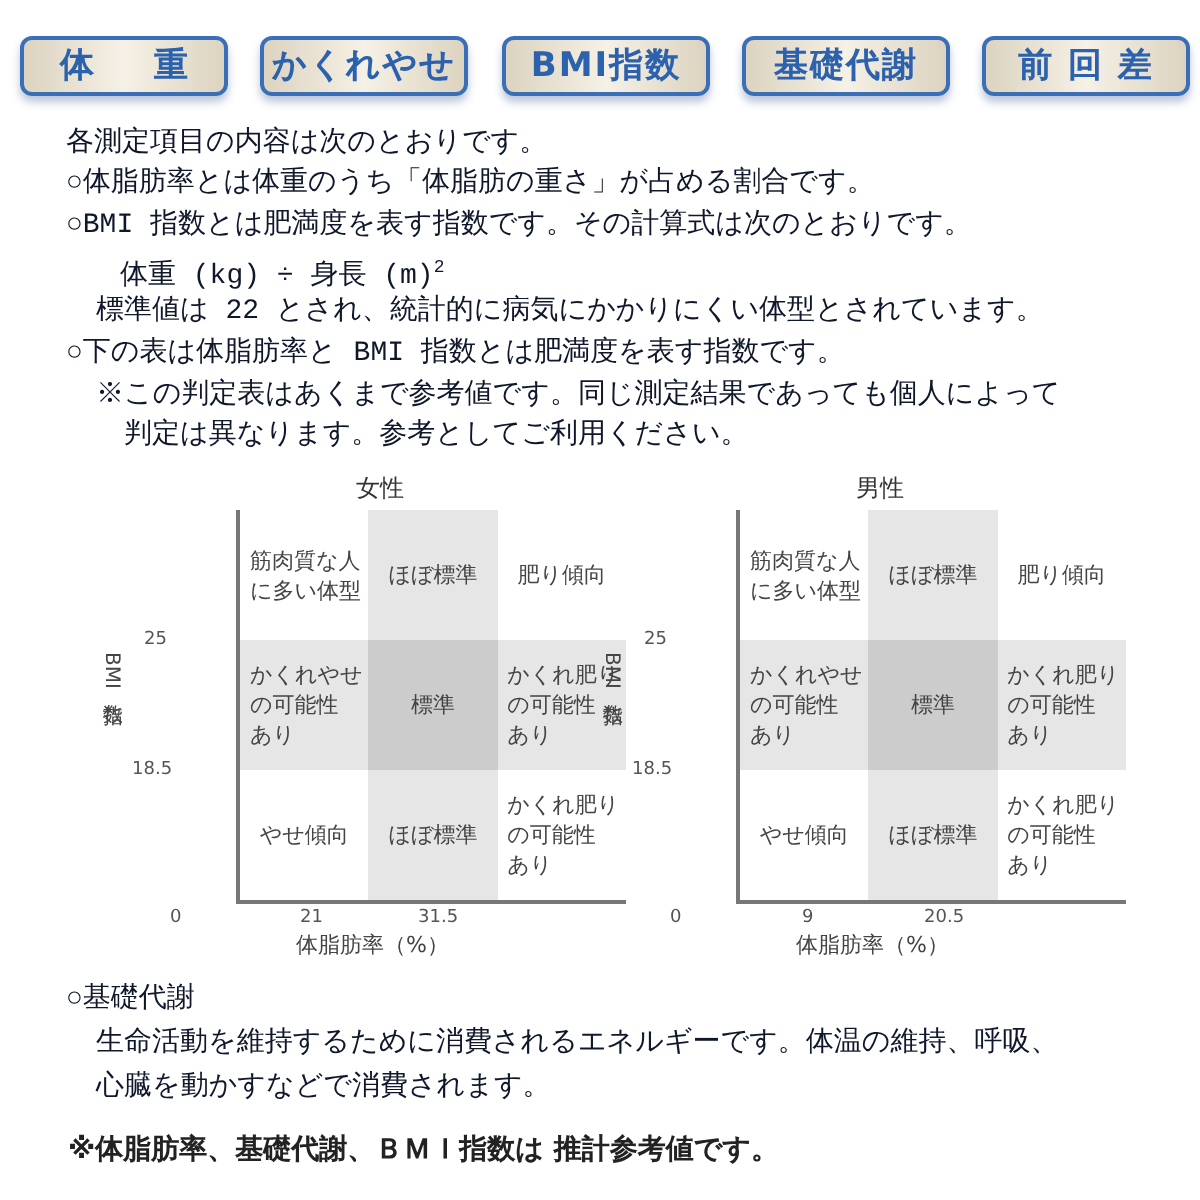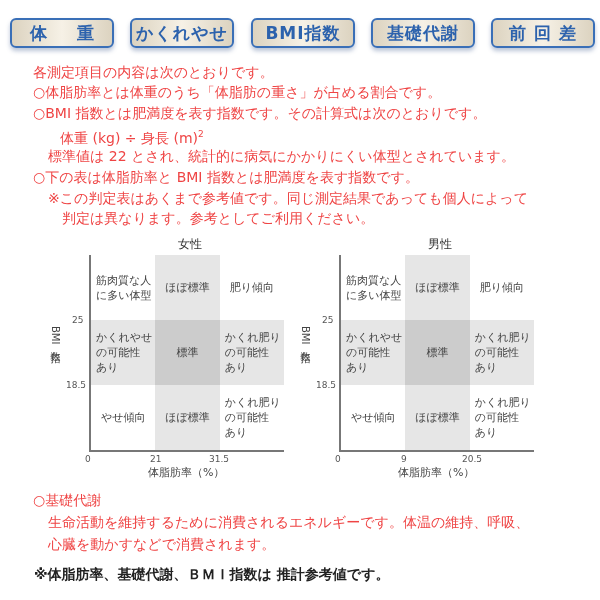--- a/index.html
+++ b/index.html
@@ -6,25 +6,25 @@
   body { width:600px; height:600px; position:relative; overflow:hidden;
          font-family:"DejaVu Sans", "Liberation Sans", sans-serif; color:#333; }
   .tabs { position:absolute; top:18px; left:0; width:600px; height:34px;padding-left:48px; }
   .tab { position:absolute; top:0; height:30px; width:104px; box-sizing:border-box;
          border:2px solid #3a6fb7; border-radius:6px;
          background:linear-gradient(90deg,#dcd3c0 0%,#f6f1e6 50%,#dcd3c0 100%);
          box-shadow:0 3px 4px rgba(60,90,140,0.35);
          color:#2c62ad; font-weight:bold; font-size:17px; text-align:center; line-height:26px;
          letter-spacing:1px; cursor:pointer; }
   .tab.spaced { letter-spacing:12px; text-indent:12px; }
-  .txt { position:absolute; font-size:14px; line-height:20px; color:#ef4444; white-space:nowrap; }
+  .txt { position:absolute; font-size:14px; line-height:20px; color:#0f172a; white-space:nowrap;font-family:Liberation Mono, monospace; }
   .chart { position:absolute; top:236px; width:250px; height:250px; }
   .chart .ctitle { position:absolute; top:0; font-size:12px; color:#333; text-align:center; }
   .chart .grid { position:absolute; top:19px; width:193px; height:195px;
-                 border-left:2px solid #777; border-bottom:2px solid #777; }
+                 border-left:2px solid #777; border-bottom:2px solid #777;margin-left:29px; }
   .cell { position:absolute; width:64.33px; height:65px; box-sizing:border-box;
           font-size:11px; line-height:15px; color:#444; display:flex; align-items:center; }
   .cell.center { justify-content:center; text-align:center; }
   .cell.left { padding-left:5px; }
   .ylab { position:absolute; font-size:9px; color:#555; }
   .xlab { position:absolute; font-size:9px; color:#555; }
   .yaxis-title { position:absolute; font-size:10px; color:#444; writing-mode:vertical-rl; }
   .xaxis-title { position:absolute; font-size:11px; color:#444; }
   .footer { position:absolute; left:34px; top:566px; font-size:14px; font-weight:bold; color:#222; white-space:nowrap; }
 </style>

